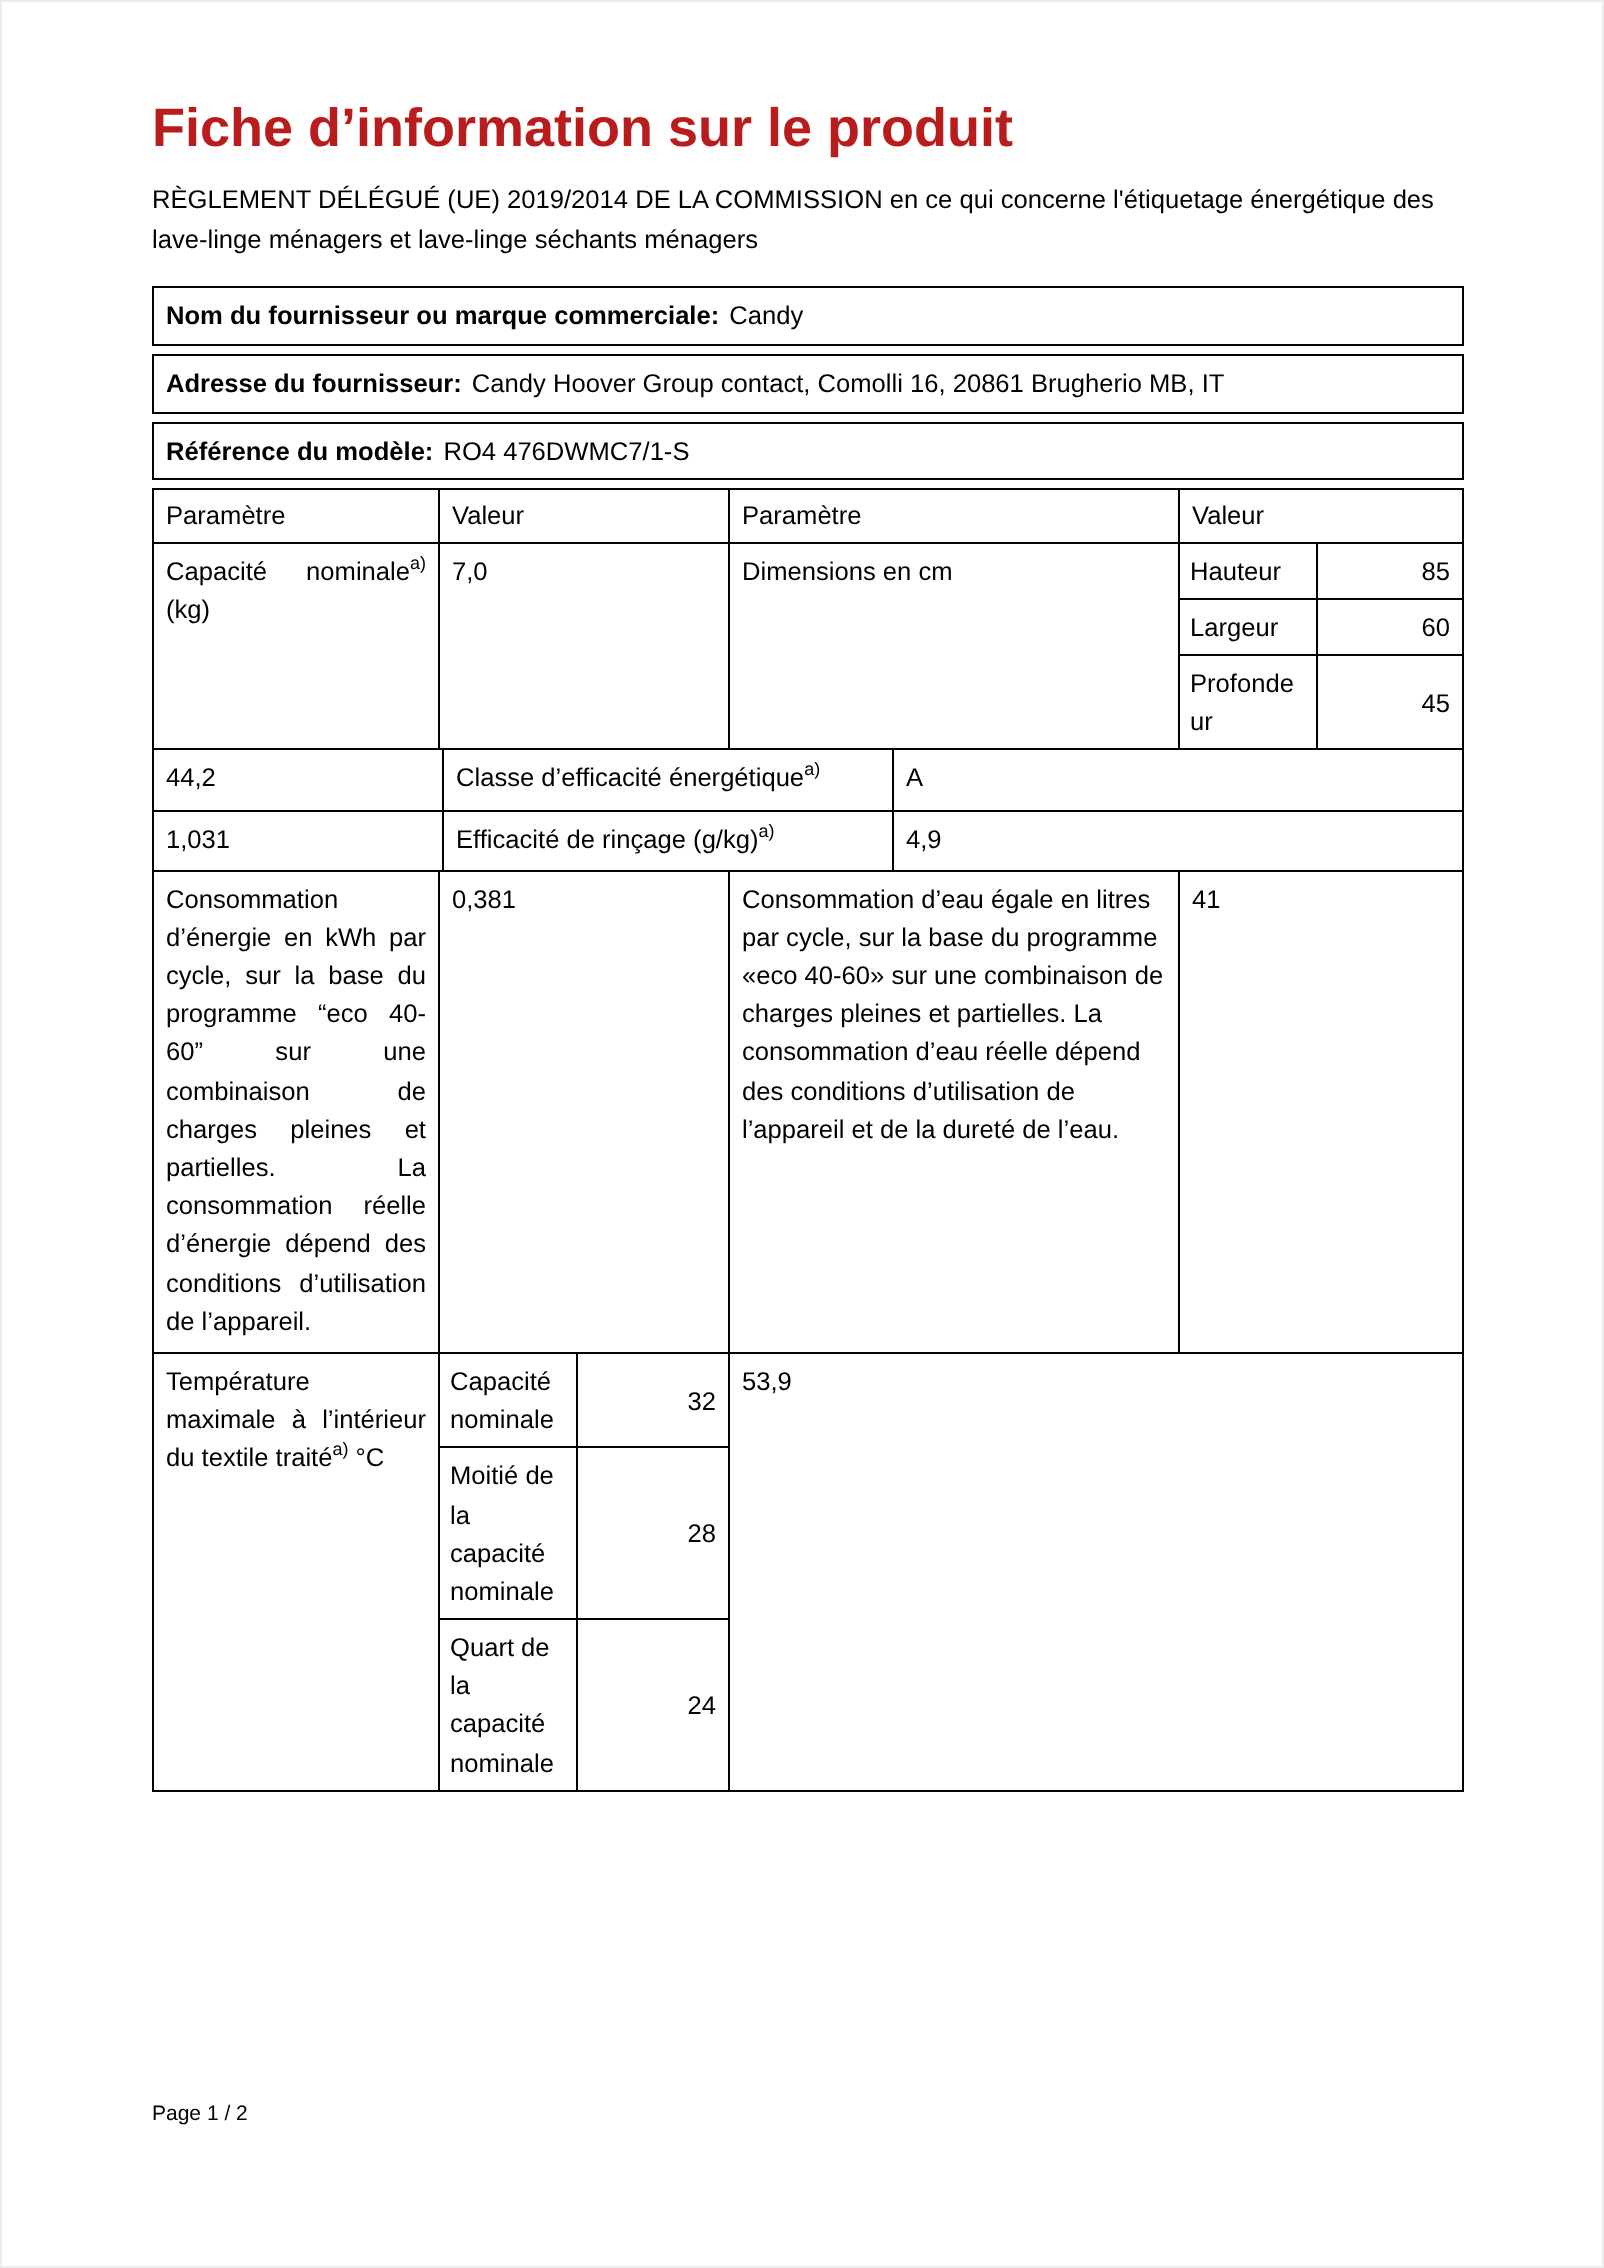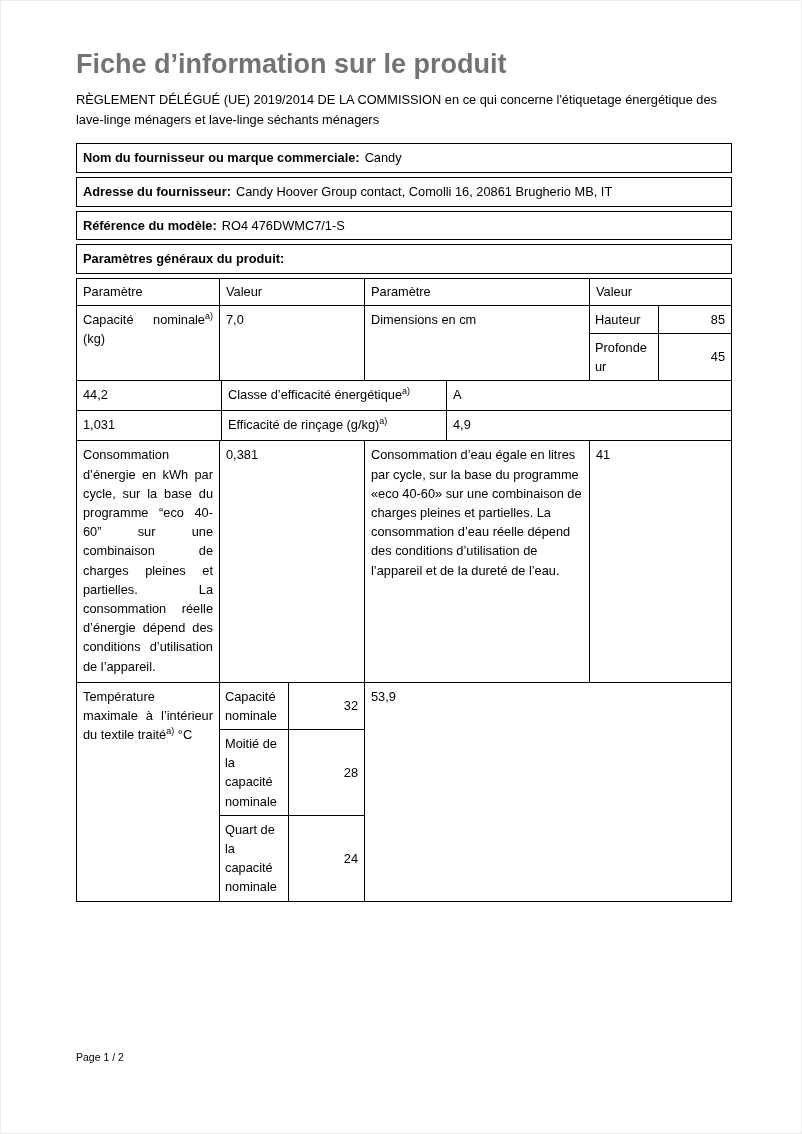--- a/index.html
+++ b/index.html
@@ -7,21 +7,21 @@
   body {
     width:802px; height:1134px; position:relative;
     font-family:"Liberation Sans", sans-serif; color:#000;
   }
   .page {
     position:absolute; inset:0; border:1px solid #ececec; background:#fff;
   }
   .doc { position:absolute; top:48px; left:75px; width:656px; }
 
   h1.title {
-    color:#737373; font-size:27px; font-weight:700; line-height:1.15;
+    color:#b91c1c; font-size:27px; font-weight:700; line-height:1.15;
     margin:0 0 10px 0;
   }
   .subtitle { font-size:12.8px; line-height:1.55; margin-bottom:13px; }
 
   .info-box {
     border:1px solid #000; padding:5px 6px; margin-bottom:4px;
     font-size:12.8px; line-height:1.4;
   }
   .info-box .lbl { font-weight:700;margin-top:20px; }
   .info-box .val { margin-left:5px; font-weight:400; }
@@ -74,23 +74,20 @@
 
     <div class="info-box">
       <span class="lbl">Nom du fournisseur ou marque commerciale:</span><span class="val">Candy</span>
     </div>
     <div class="info-box">
       <span class="lbl">Adresse du fournisseur:</span><span class="val">Candy Hoover Group contact, Comolli 16, 20861 Brugherio MB, IT</span>
     </div>
     <div class="info-box">
       <span class="lbl">Référence du modèle:</span><span class="val">RO4 476DWMC7/1-S</span>
     </div>
-    <div class="info-box">
-      <span class="lbl">Paramètres généraux du produit:</span><span class="val"></span>
-    </div>
 
     <div class="ptable">
 
       <div class="prow head">
         <div class="pcell c1">Paramètre</div>
         <div class="pcell c2">Valeur</div>
         <div class="pcell c3">Paramètre</div>
         <div class="pcell c4">Valeur</div>
       </div>
 
@@ -99,20 +96,24 @@
           <span>Capacité nominale</span><sup>a)</sup><span> (kg)</span>
         </div>
         <div class="pcell c2 vright">7,0</div>
         <div class="pcell c3">
           <span>Dimensions en cm</span>
         </div>
         <div class="pcell c4 nopad">
           <div class="subrow">
             <div class="sublbl">Hauteur</div>
             <div class="subval">85</div>
+          </div>
+          <div class="subrow">
+            <div class="sublbl">Largeur</div>
+            <div class="subval">60</div>
           </div>
           <div class="subrow">
             <div class="sublbl">Profondeur</div>
             <div class="subval">45</div>
           </div>
         </div>
       </div>
 
       <div class="prow">
         <div class="pcell c2 vright">44,2</div>

